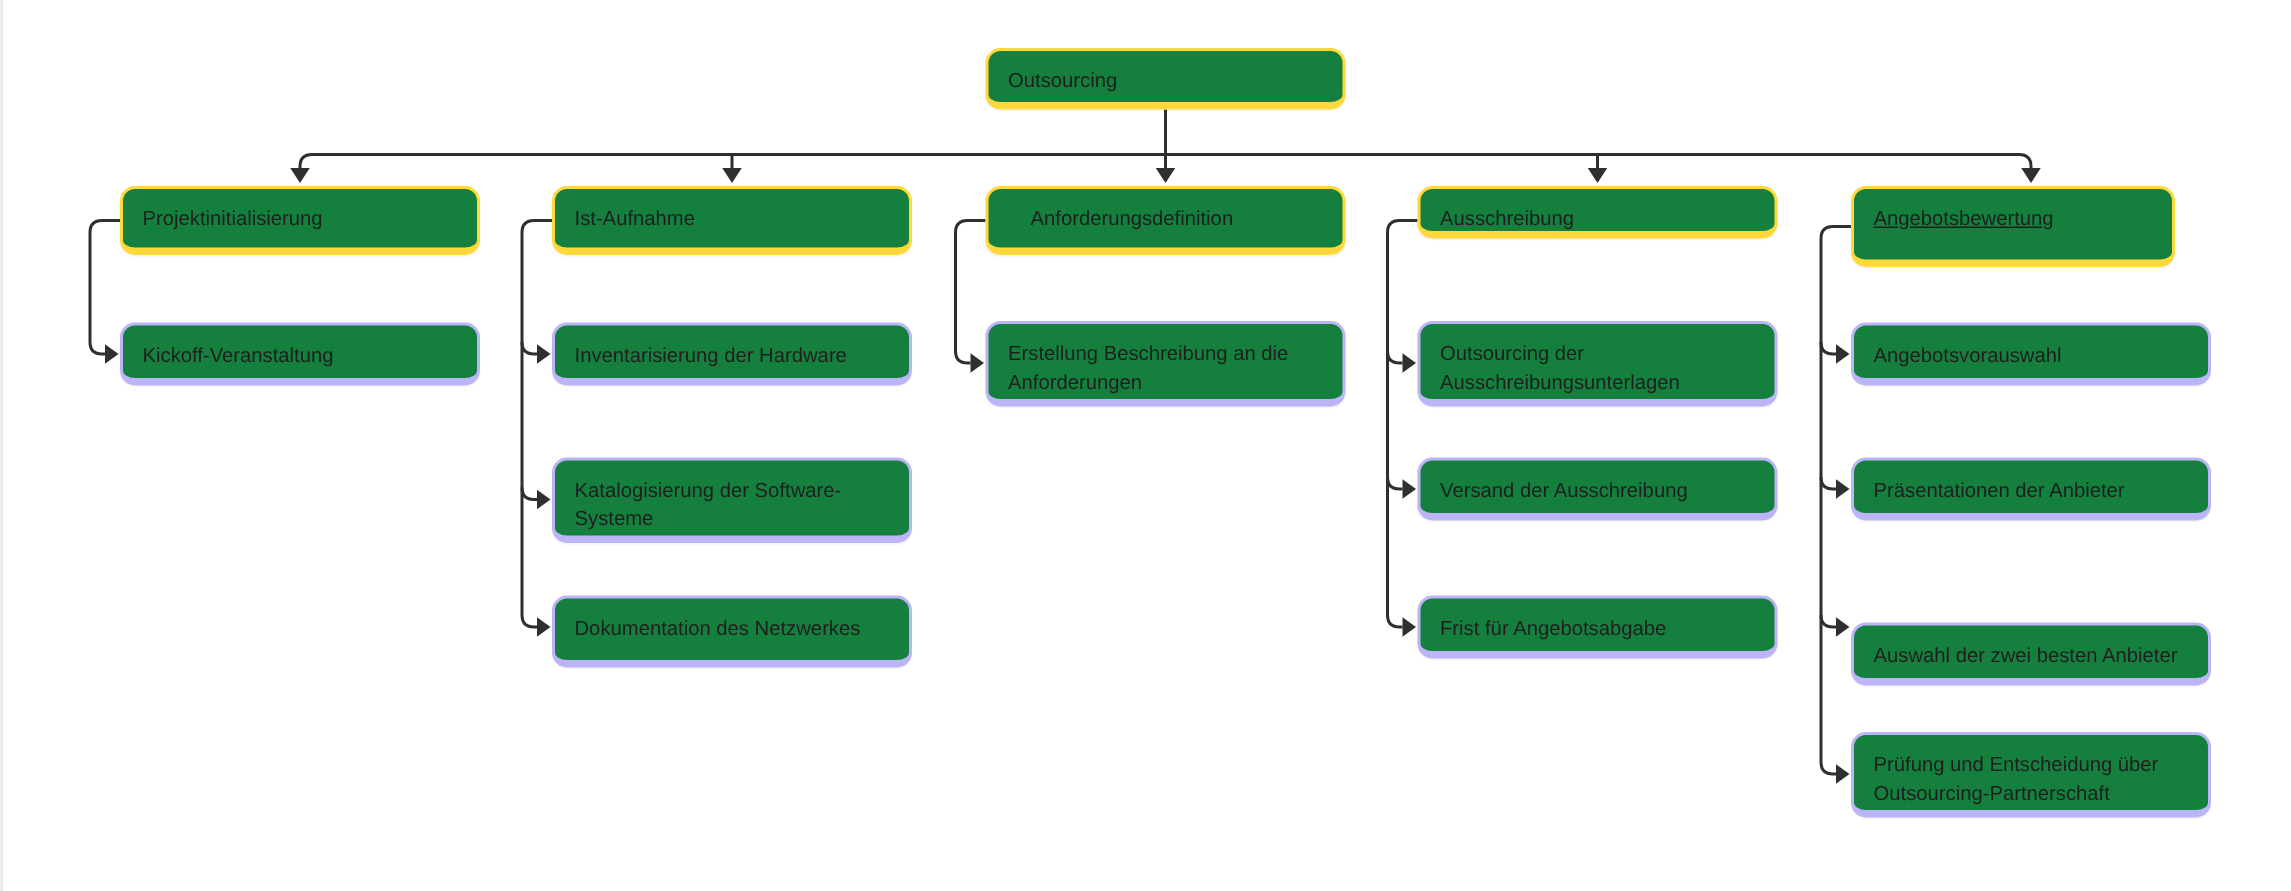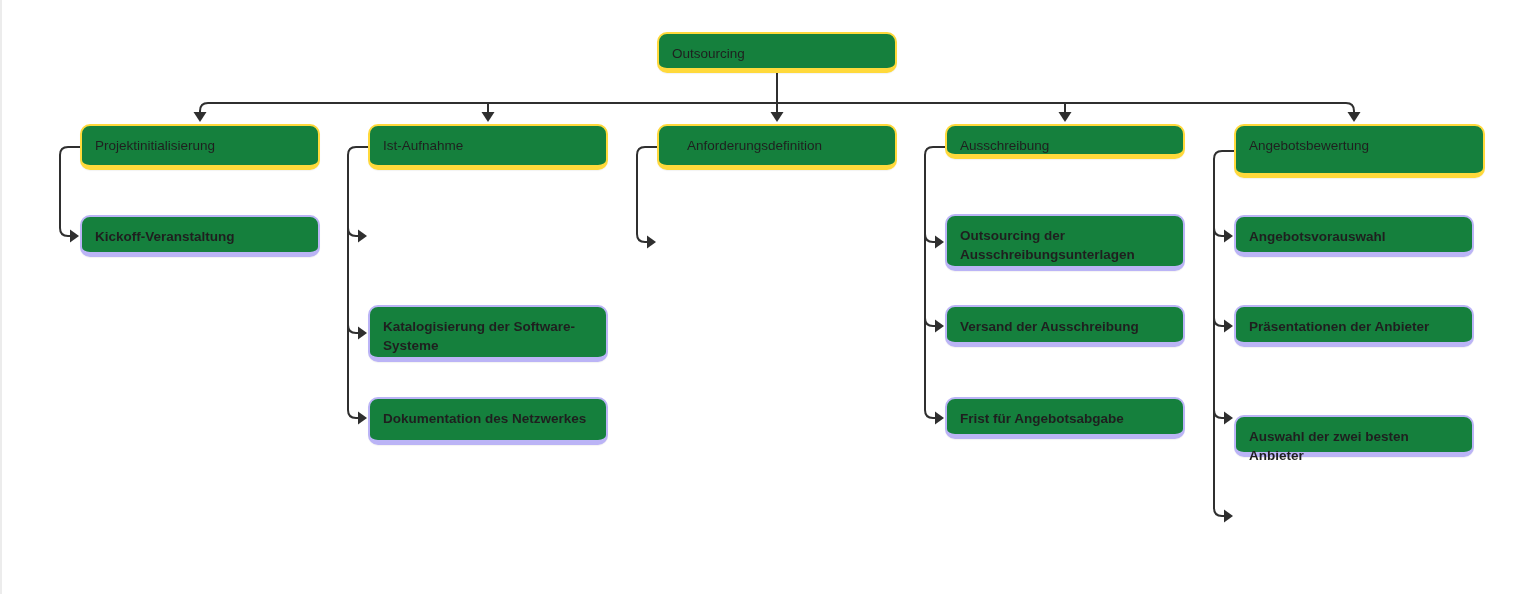--- a/index.html
+++ b/index.html
@@ -41,21 +41,20 @@
     cursor: default;
   }
   .node .label { display: block; }
   .phase {
     border: 2px solid var(--phase-border, #FFD93B);
     border-bottom-width: 5px;
   }
   .task {
     border: 2px solid var(--task-border, #BBB4F6);
     border-bottom-width: 5px;
-    font-weight: bold;
   }
 </style>
 </head>
 <body>
 
 <div class="canvas">
 
   <svg class="wires" viewBox="0 0 1527 594" xmlns="http://www.w3.org/2000/svg">
 
     <path d="M 775 73 V 112"></path>
@@ -107,49 +106,58 @@
   </div>
   <div class="node phase" style="left:366px; top:124px; width:240px; height:46px;">
     <span class="label">Ist-Aufnahme</span>
   </div>
   <div class="node phase" style="left:655px; top:124px; width:240px; height:46px;padding-left:28px;">
     <span class="label">Anforderungsdefinition</span>
   </div>
   <div class="node phase" style="left:943px; top:124px; width:240px; height:35px;">
     <span class="label">Ausschreibung</span>
   </div>
-  <div class="node phase" style="left:1232px; top:124px; width:251px; height:54px;">
+  <div class="node phase" style="left:1232px; top:124px; width:216px; height:54px;text-decoration:underline;">
     <span class="label">Angebotsbewertung</span>
   </div>
 
   <div class="node task" style="left:78px; top:215px; width:240px; height:42px;">
     <span class="label">Kickoff-Veranstaltung</span>
   </div>
 
+  <div class="node task" style="left:366px; top:215px; width:240px; height:42px;">
+    <span class="label">Inventarisierung der Hardware</span>
+  </div>
   <div class="node task" style="left:366px; top:305px; width:240px; height:57px;">
     <span class="label">Katalogisierung der Software-Systeme</span>
   </div>
   <div class="node task" style="left:366px; top:397px; width:240px; height:48px;">
     <span class="label">Dokumentation des Netzwerkes</span>
   </div>
 
+  <div class="node task" style="left:655px; top:214px; width:240px; height:57px;">
+    <span class="label">Erstellung Beschreibung an die Anforderungen</span>
+  </div>
 
   <div class="node task" style="left:943px; top:214px; width:240px; height:57px;">
     <span class="label">Outsourcing der Ausschreibungsunterlagen</span>
   </div>
   <div class="node task" style="left:943px; top:397px; width:240px; height:42px;">
     <span class="label">Frist für Angebotsabgabe</span>
   </div>
   <div class="node task" style="left:943px; top:305px; width:240px; height:42px;">
     <span class="label">Versand der Ausschreibung</span>
   </div>
 
   <div class="node task" style="left:1232px; top:215px; width:240px; height:42px;">
     <span class="label">Angebotsvorauswahl</span>
   </div>
   <div class="node task" style="left:1232px; top:305px; width:240px; height:42px;">
     <span class="label">Präsentationen der Anbieter</span>
   </div>
   <div class="node task" style="left:1232px; top:397px; width:240px; height:42px;margin-top:18px;">
     <span class="label">Auswahl der zwei besten Anbieter</span>
   </div>
+  <div class="node task" style="left:1232px; top:488px; width:240px; height:57px;">
+    <span class="label">Prüfung und Entscheidung über Outsourcing-Partnerschaft</span>
+  </div>
 
 </div>
 
 </body></html>

